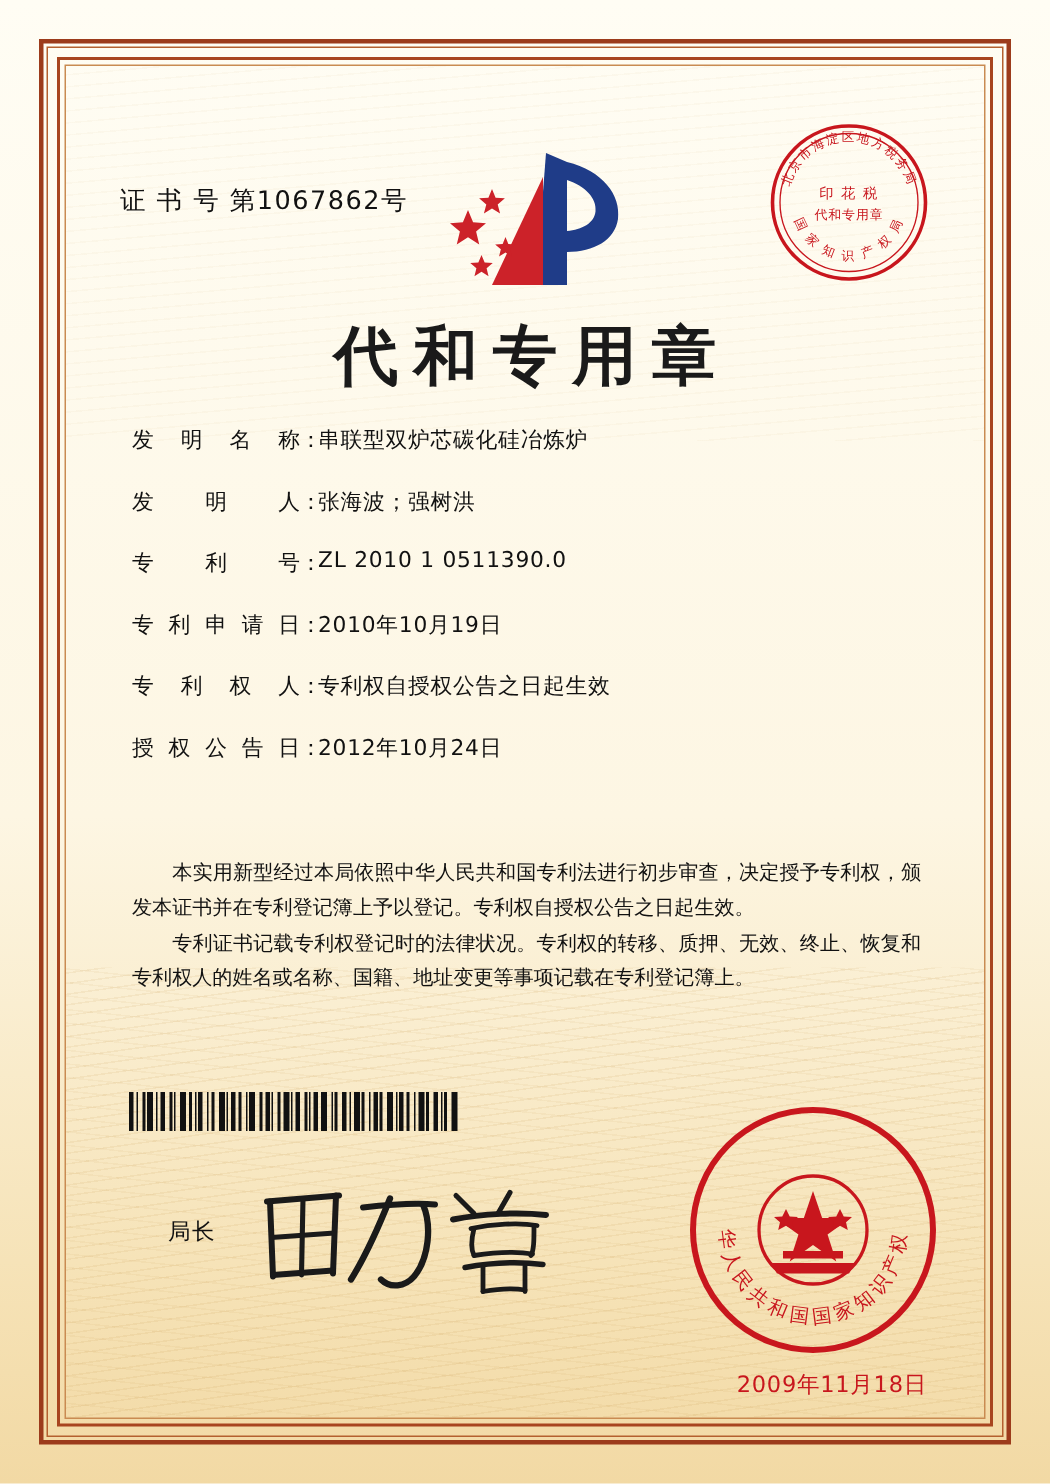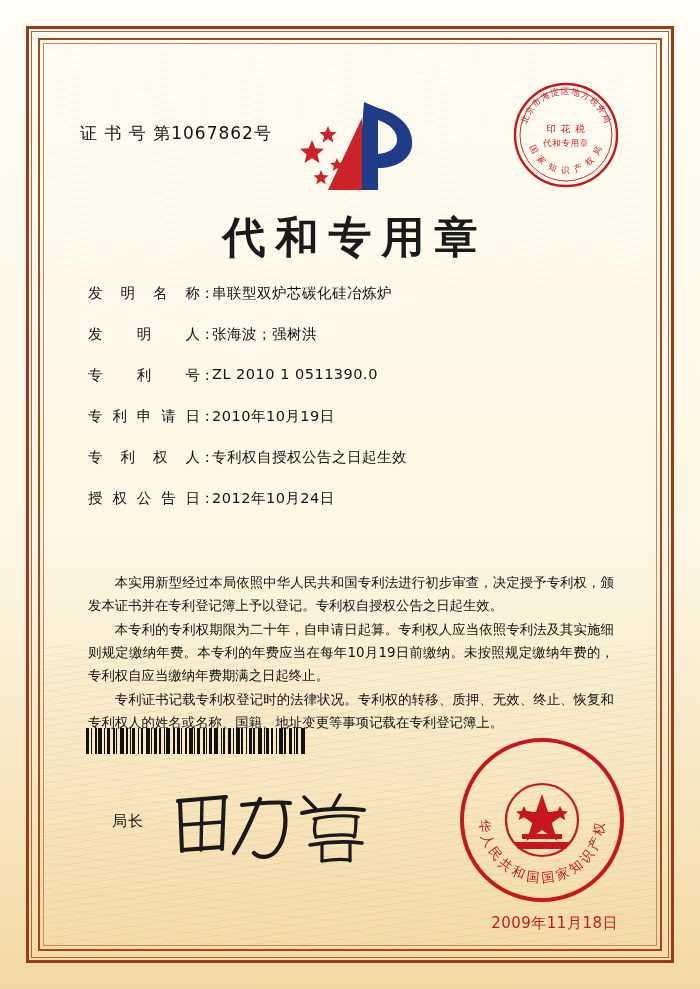--- a/index.html
+++ b/index.html
@@ -326,21 +326,20 @@
       </div>
       <div class="field-row">
         <span class="field-label spread">授权公告日</span>
         <span class="field-colon">：</span>
         <span class="field-value">2012年10月24日</span>
       </div>
     </div>
 
     <div class="body-text">
       <p>本实用新型经过本局依照中华人民共和国专利法进行初步审查，决定授予专利权，颁发本证书并在专利登记簿上予以登记。专利权自授权公告之日起生效。</p>
-      <p>本专利的专利权期限为二十年，自申请日起算。专利权人应当依照专利法及其实施细则规定缴纳年费。本专利的年费应当在每年10月19日前缴纳。未按照规定缴纳年费的，专利权自应当缴纳年费期满之日起终止。</p>
       <p>专利证书记载专利权登记时的法律状况。专利权的转移、质押、无效、终止、恢复和专利权人的姓名或名称、国籍、地址变更等事项记载在专利登记簿上。</p>
     </div>
 
     <div class="barcode">
       <i style="width:3px"></i>
         <i style="width:2px;background:transparent"></i>
       <i style="width:1px"></i>
         <i style="width:3px;background:transparent"></i>
       <i style="width:2px"></i>
         <i style="width:1px;background:transparent"></i>

